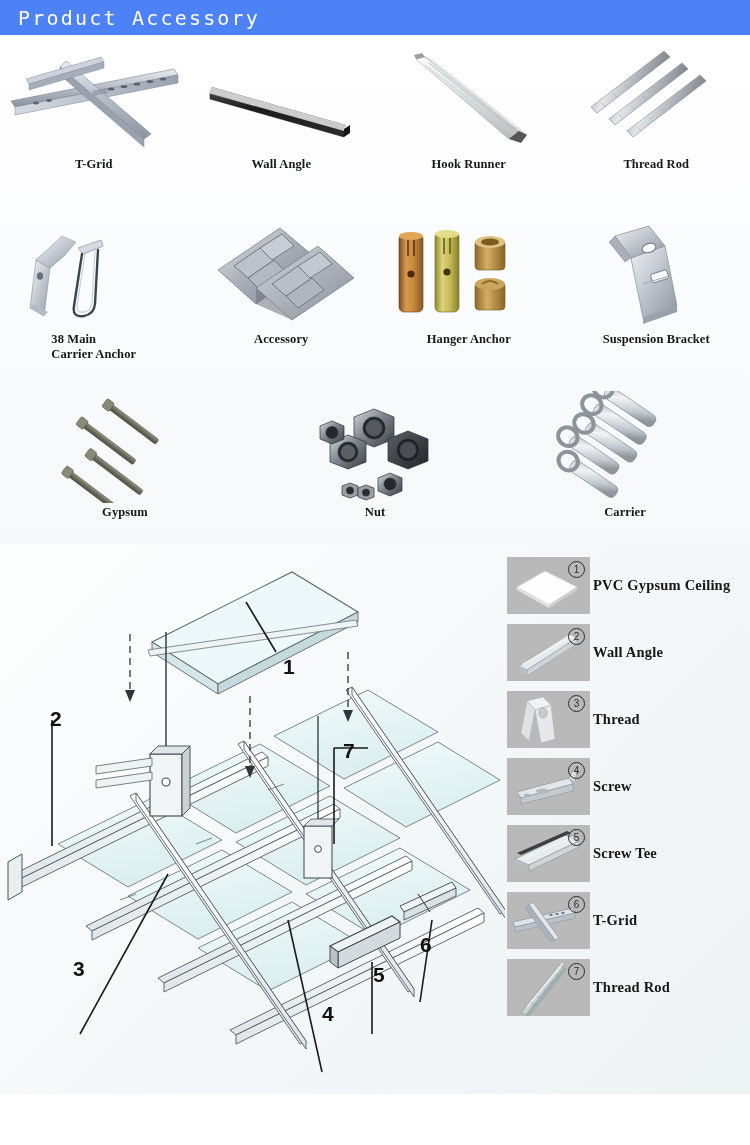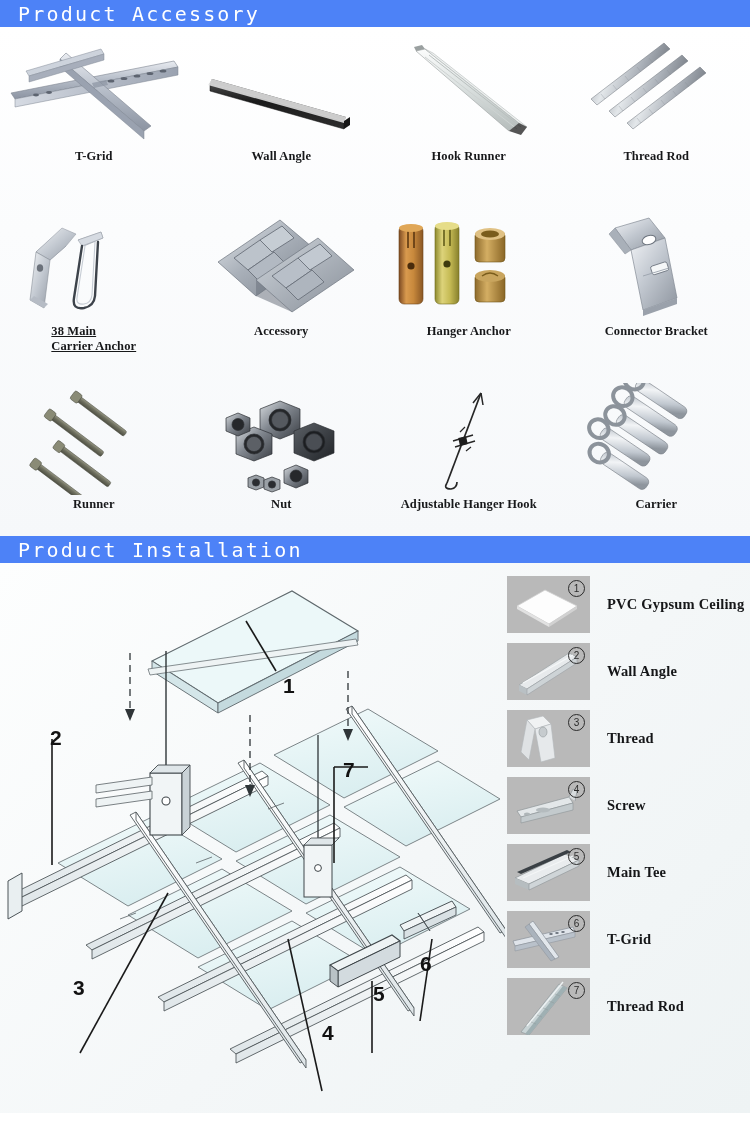--- a/index.html
+++ b/index.html
@@ -6,21 +6,21 @@
   body{
     width:750px;height:1145px;
     background:#ffffff;
     font-family:"Liberation Serif",serif;
     overflow:hidden;
   }
   .page{position:relative;width:750px;height:1145px;}
 
   
   .banner{
-    width:750px;height:27px;
+    width:750px;height:35px;
     background:#4d82f7;
     display:flex;align-items:center;
     box-sizing:border-box;
     padding-left:18px;
   }
   .banner-text{
     color:#ffffff;
     font-family:"DejaVu Sans Mono","Liberation Mono",monospace;
     font-size:20px;
     letter-spacing:2.2px;
@@ -50,21 +50,21 @@
   }
   .acc-label{
     font-size:12.5px;
     font-weight:bold;
     color:#17181a;
     text-align:center;
     line-height:1.18;
     letter-spacing:.1px;
     margin-top:2px;
   }
-  .acc-label.left{ text-align:left;text-decoration:underline; }
+  .acc-label.left{ text-align:left; }
 
   .row1 .acc-photo{height:112px;}
   .row1 .acc-label{margin-top:6px;}
   .row2 .acc-photo{height:118px;}
   .row3 .acc-photo{height:112px;}
 
   .spacer-a{height:40px;}
   .spacer-b{height:30px;}
   .spacer-c{height:24px;}
 
@@ -96,21 +96,21 @@
     width:15px;height:15px;border-radius:50%;
     border:1.3px solid #2b2b2b;
     color:#2b2b2b;
     font-size:10px;
     display:flex;align-items:center;justify-content:center;
     font-family:"Liberation Sans",sans-serif;
     background:transparent;
     z-index:3;
   }
   .legend-label{
-    margin-left:17px;
+    margin-left:3px;
     font-size:14.5px;
     font-weight:bold;
     color:#151618;
     letter-spacing:.2px;
   }
   svg{display:block;}
 </style>
 </head>
 <body>
 
@@ -373,21 +373,21 @@
 
             <polygon points="62,46 96,34 108,94 74,106" fill="url(#sb1)" stroke="#848b95" stroke-width="0.7"></polygon>
             <polygon points="74,106 108,94 108,100 74,112" fill="#9aa1ab"></polygon>
 
             <ellipse cx="80" cy="36" rx="7" ry="4.5" fill="#ffffff" stroke="#6d747e" stroke-width="1" transform="rotate(-16 80 36)"></ellipse>
 
             <rect x="82" y="60" width="17" height="9" rx="2" fill="#f5f7f8" stroke="#777e88" stroke-width="0.9" transform="rotate(-18 90 64)"></rect>
             <line x1="74" y1="72" x2="100" y2="64" stroke="#9aa1ab" stroke-width="0.9"></line>
           </svg>
         </div>
-        <div class="acc-label">Connector Bracket</div>
+        <div class="acc-label">Suspension Bracket</div>
       </div>
     </div>
 
     <div class="spacer-b"></div>
 
     <div class="acc-row row3">
 
       <div class="acc-cell">
         <div class="acc-photo">
           <svg width="175" height="112" viewBox="0 0 175 112">
@@ -411,21 +411,21 @@
                 <rect x="82" y="16" width="62" height="6" rx="2" fill="url(#scr1)"></rect>
                 <rect x="76" y="14" width="9" height="10" rx="2" fill="#8a8b76"></rect>
               </g>
               <g transform="rotate(37 0 0)">
                 <rect x="74" y="44" width="62" height="6" rx="2" fill="url(#scr1)"></rect>
                 <rect x="68" y="42" width="9" height="10" rx="2" fill="#8a8b76"></rect>
               </g>
             </g>
           </svg>
         </div>
-        <div class="acc-label">Runner</div>
+        <div class="acc-label">Gypsum</div>
       </div>
 
       <div class="acc-cell">
         <div class="acc-photo">
           <svg width="175" height="112" viewBox="0 0 175 112">
             <defs>
               <linearGradient id="nt1" x1="0" y1="0" x2="1" y2="1">
                 <stop offset="0" stop-color="#d8dce0"></stop>
                   <stop offset="0.45" stop-color="#80868e"></stop>
                 <stop offset="1" stop-color="#3c4046"></stop>
@@ -457,36 +457,20 @@
               <polygon points="62,92 70,95 70,104 62,107 54,104 54,95" fill="#9aa0a6"></polygon>
               <ellipse cx="62" cy="99.5" rx="3.6" ry="3.6" fill="#2a2c30"></ellipse>
               <polygon points="78,94 86,97 86,106 78,109 70,106 70,97" fill="#9aa0a6"></polygon>
               <ellipse cx="78" cy="101.5" rx="3.6" ry="3.6" fill="#2a2c30"></ellipse>
             </g>
           </svg>
         </div>
         <div class="acc-label">Nut</div>
       </div>
 
-      <div class="acc-cell">
-        <div class="acc-photo">
-          <svg width="175" height="112" viewBox="0 0 175 112">
-            <g stroke="#262626" fill="none">
-              <path d="M100,10 L66,100" stroke-width="1.7"></path>
-              <path d="M100,10 L92,20 M100,10 L102,22" stroke-width="1.5"></path>
-              <path d="M66,100 Q62,106 70,106 Q76,105 76,99" stroke-width="1.7"></path>
-              <path d="M72,58 L92,52" stroke-width="1.4"></path>
-              <path d="M74,64 L94,58" stroke-width="1.4"></path>
-              <rect x="78" y="54" width="8" height="8" fill="#1d1d1d" stroke="none" transform="rotate(-12 82 58)"></rect>
-              <path d="M79,49 L84,44 M85,68 L90,64" stroke-width="1.2"></path>
-            </g>
-          </svg>
-        </div>
-        <div class="acc-label">Adjustable Hanger Hook</div>
-      </div>
 
       <div class="acc-cell">
         <div class="acc-photo">
           <svg width="175" height="112" viewBox="0 0 175 112">
             <defs>
               <linearGradient id="an1" x1="0" y1="0" x2="1" y2="0.4">
                 <stop offset="0" stop-color="#b9c0c8"></stop>
                   <stop offset="0.35" stop-color="#f2f4f6"></stop>
                 <stop offset="0.75" stop-color="#c0c7cf"></stop>
                   <stop offset="1" stop-color="#8e959d"></stop>
@@ -508,23 +492,20 @@
             </g>
           </svg>
         </div>
         <div class="acc-label">Carrier</div>
       </div>
     </div>
 
     <div class="spacer-c"></div>
   </div>
 
-  <div class="banner">
-    <span class="banner-text">Product Installation</span>
-  </div>
 
   <div class="install">
 
     <div class="diagram-wrap">
       <svg width="505" height="550" viewBox="0 0 505 550">
         <defs>
           <linearGradient id="tile" x1="0" y1="0" x2="0.4" y2="1">
             <stop offset="0" stop-color="#f2fbfb"></stop>
               <stop offset="1" stop-color="#daeef0"></stop>
           </linearGradient>
@@ -688,21 +669,21 @@
         <div class="legend-thumb">
           <svg width="83" height="57" viewBox="0 0 83 57">
             <polygon points="8,34 58,10 72,16 22,40" fill="#e9ecee" stroke="#8d9497" stroke-width="0.7"></polygon>
             <polygon points="8,34 22,40 22,46 8,40" fill="#b6bdc0"></polygon>
             <polygon points="22,40 72,16 72,22 22,46" fill="#cfd5d8" stroke="#8d9497" stroke-width="0.6"></polygon>
             <polygon points="10,28 60,6 64,8 14,30" fill="#3a4045"></polygon>
             <line x1="16" y1="34" x2="66" y2="12" stroke="#f4f6f7" stroke-width="1.1"></line>
           </svg>
           <div class="legend-badge">5</div>
         </div>
-        <div class="legend-label">Main Tee</div>
+        <div class="legend-label">Screw Tee</div>
       </div>
 
       <div class="legend-item">
         <div class="legend-thumb">
           <svg width="83" height="57" viewBox="0 0 83 57">
             <polygon points="6,30 66,16 68,21 8,35" fill="#dfe4ea" stroke="#8a9199" stroke-width="0.7"></polygon>
             <polygon points="8,35 68,21 68,26 8,40" fill="#b9c1ca" stroke="#8a9199" stroke-width="0.5"></polygon>
             <polygon points="26,10 52,46 48,48 22,13" fill="#e2e7ec" stroke="#8a9199" stroke-width="0.7"></polygon>
             <polygon points="22,13 48,48 44,50 18,16" fill="#aab3bd" stroke="#8a9199" stroke-width="0.5"></polygon>
             <g fill="#6c747d">

